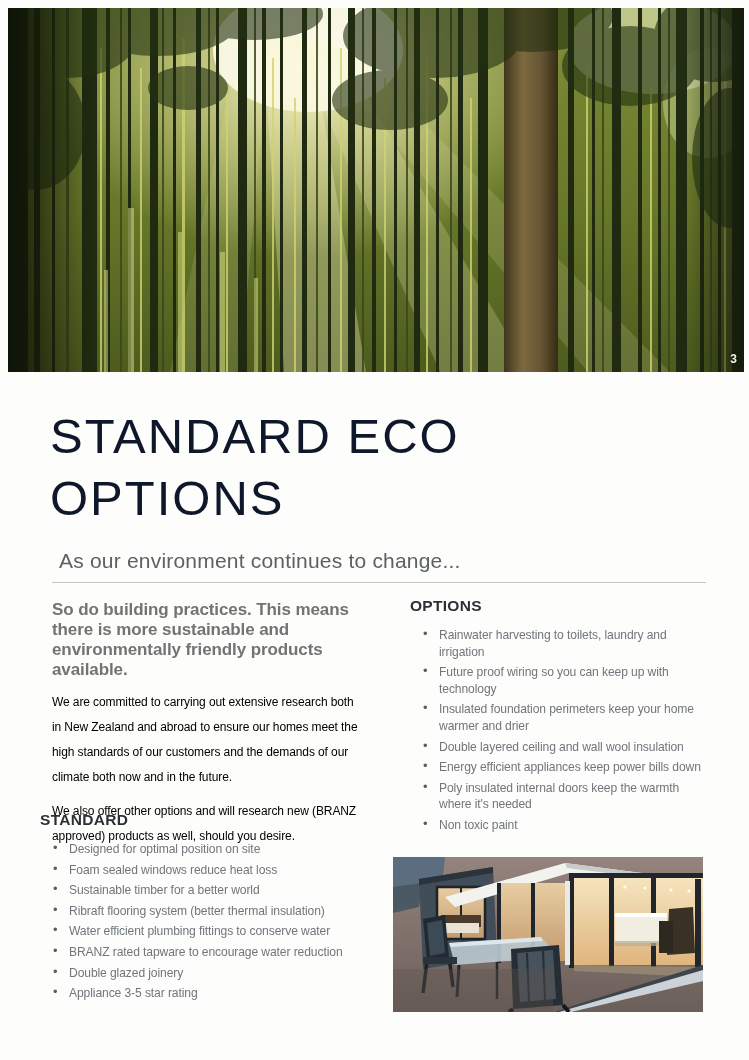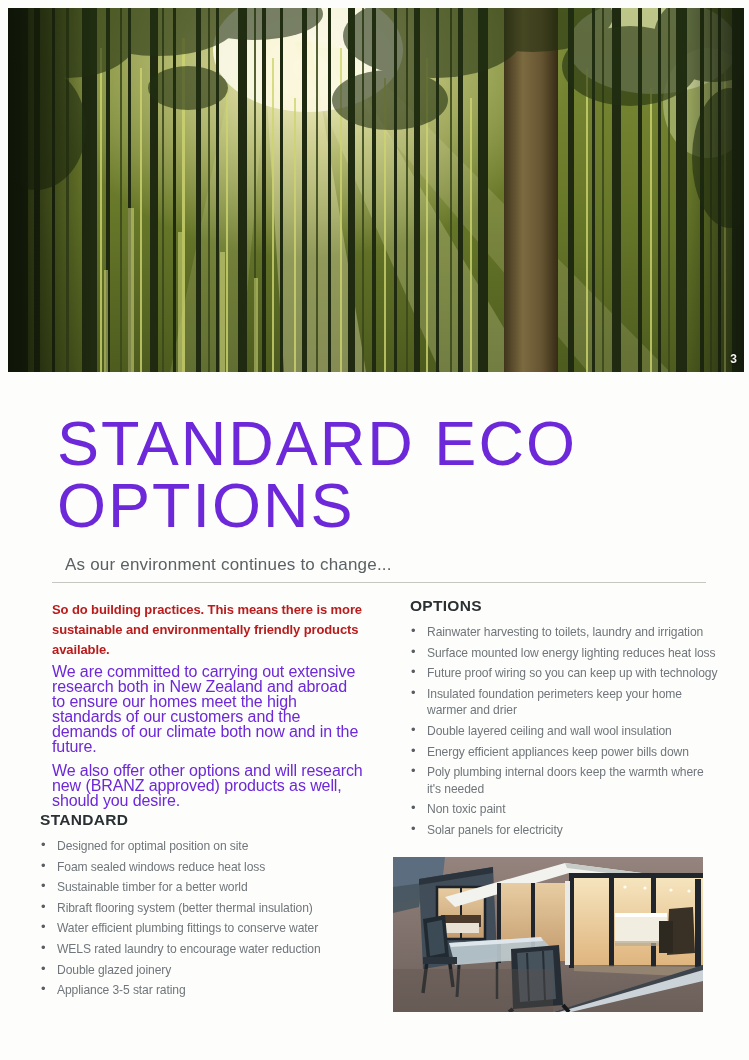--- a/index.html
+++ b/index.html
@@ -10,48 +10,48 @@
   }
   
   .hero{position:absolute;left:8px;top:8px;width:736px;height:364px;margin:0;}
   .hero svg{display:block;width:100%;height:100%;}
   .pagenum{
     position:absolute;right:7px;bottom:6px;color:#f3f3ee;
     font-size:12px;font-weight:700;text-shadow:0 0 3px rgba(0,0,0,.7);
   }
   
   .title{
-    position:absolute;left:50px;top:405px;margin:7px;
-    font-size:63px;line-height:62px;font-weight:300;
-    letter-spacing:2px;color:#6d28d9;
+    position:absolute;left:50px;top:405px;margin:0;
+    font-size:49px;line-height:62px;font-weight:300;
+    letter-spacing:2px;color:#0f172a;
   }
   .subtitle{
-    position:absolute;left:53px;top:543px;margin:12px;
-    font-size:17px;color:#5c6165;letter-spacing:.2px;
+    position:absolute;left:53px;top:543px;margin:6px;
+    font-size:21px;color:#5c6165;letter-spacing:.2px;
   }
   .divider{
     position:absolute;left:52px;top:582px;width:654px;height:1px;
     background:#c6c6c3;border:0;margin:0;
   }
   
   .intro{position:absolute;left:52px;top:600px;width:312px;}
   .intro p{
-    margin:0 0 9px;font-size:16px;line-height:15px;
-    color:#6d28d9;letter-spacing:-.1px;
+    margin:0 0 9px;font-size:12px;line-height:25px;
+    color:#000000;letter-spacing:-.1px;
   }
   .intro p.lead{
-    font-weight:700;color:#b91c1c;font-size:13px;line-height:20px;margin-bottom:4px;
+    font-weight:700;color:#737373;font-size:17px;line-height:20px;margin-bottom:10px;
   }
   .section-heading{
     font-size:15.5px;font-weight:700;color:#2b3034;
     letter-spacing:.3px;margin:0 0 9px;
   }
   .standard{position:absolute;left:40px;top:811px;width:318px;}
   .options{position:absolute;left:410px;top:597px;width:308px;}
-  ul.bullets{list-style:none;margin:0;padding:0;}
+  ul.bullets{list-style:none;margin:12px;padding:0;}
   ul.bullets li{
     position:relative;padding-left:17px;margin-bottom:4px;
     font-size:12.1px;line-height:16.6px;color:#70767b;letter-spacing:-.1px;
   }
   ul.bullets li::before{
     content:"\2022";position:absolute;left:1px;top:-1px;
     color:#5a5e62;font-size:13px;
   }
   
   .house{position:absolute;left:393px;top:857px;width:310px;height:155px;margin:0;}
@@ -212,38 +212,36 @@
   </section>
 
   <section class="standard">
     <h2 class="section-heading">STANDARD</h2>
     <ul class="bullets">
       <li>Designed for optimal position on site</li>
       <li>Foam sealed windows reduce heat loss</li>
       <li>Sustainable timber for a better world</li>
       <li>Ribraft flooring system (better thermal insulation)</li>
       <li>Water efficient plumbing fittings to conserve water</li>
-      <li>WELS rated laundry to  encourage water reduction</li>
+      <li>BRANZ rated tapware to  encourage water reduction</li>
       <li>Double glazed joinery</li>
       <li>Appliance 3-5 star rating</li>
     </ul>
   </section>
 
   <section class="options">
     <h2 class="section-heading">OPTIONS</h2>
     <ul class="bullets">
       <li>Rainwater harvesting to toilets, laundry and irrigation</li>
-      <li>Surface mounted low energy lighting reduces heat loss</li>
       <li>Future proof wiring so you can keep up with technology</li>
       <li>Insulated foundation perimeters keep your home warmer and drier</li>
       <li>Double layered ceiling and wall wool insulation</li>
       <li>Energy efficient appliances keep power bills down</li>
-      <li>Poly plumbing internal doors keep the warmth where it's needed</li>
+      <li>Poly insulated internal doors keep the warmth where it's needed</li>
       <li>Non toxic paint</li>
-      <li>Solar panels for electricity</li>
     </ul>
   </section>
 
   <figure class="house">
     <svg viewBox="0 0 310 155" preserveAspectRatio="none">
       <defs>
         <linearGradient id="deck" x1="0" y1="0" x2="0" y2="1">
           <stop offset="0" stop-color="#95837d"></stop>
           <stop offset="1" stop-color="#6b5f5a"></stop>
         </linearGradient>

